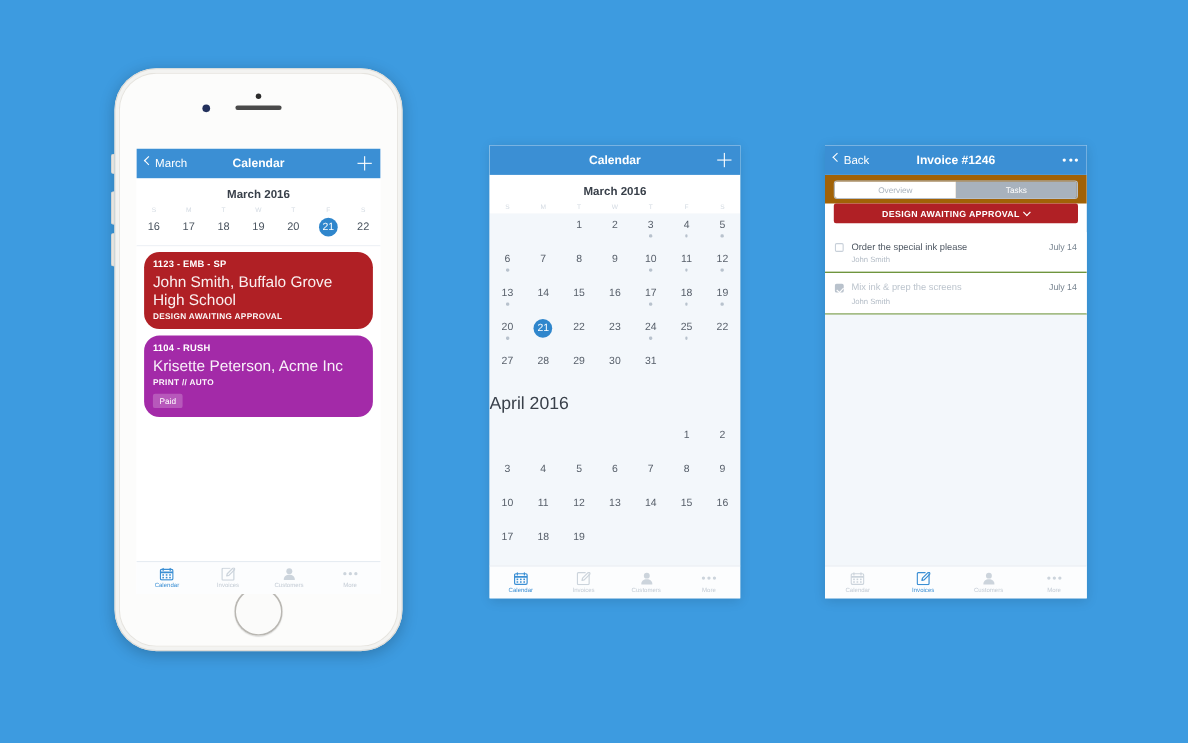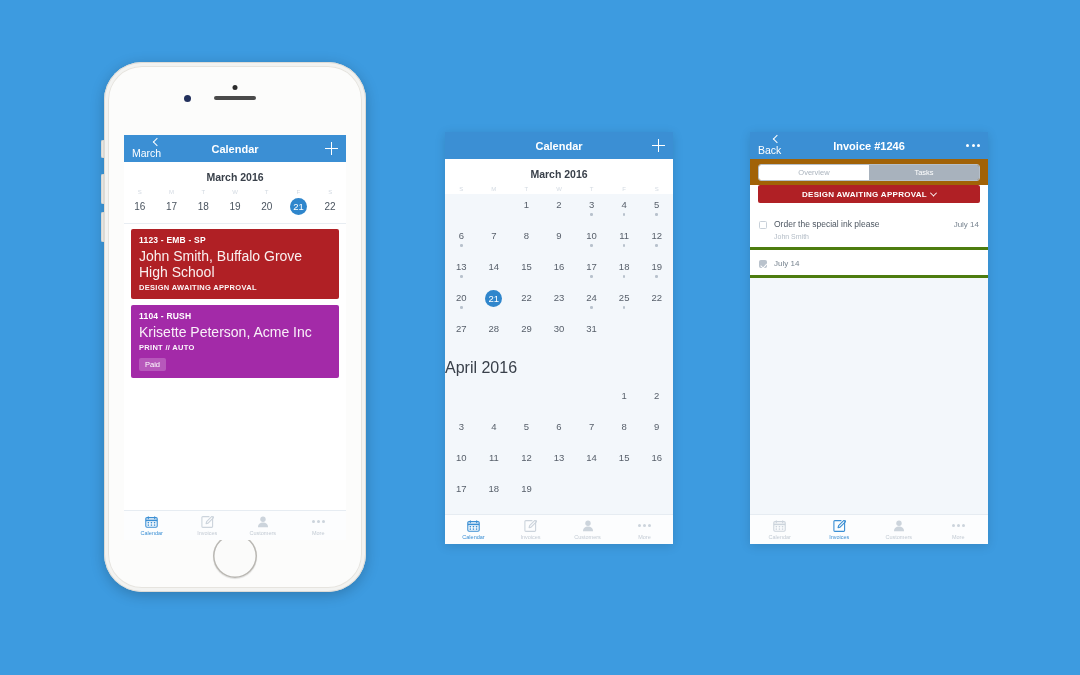--- a/index.html
+++ b/index.html
@@ -81,22 +81,22 @@
   .navbar {
     background: #3b8fd4;
     color: #fff;
     height: 27px;
     display: flex; align-items: center;
     padding: 0 8px;
     flex: none;
     position: relative;
   }
   .nav-back {
-    display: flex; align-items: flex-end; gap: 2px;
-    font-size: 10.5px; color: #fff; white-space: nowrap; flex-direction: column;
+    display: flex; align-items: flex-start; gap: 2px;
+    font-size: 10.5px; color: #fff; white-space: nowrap;
   }
   .chev-left {
     width: 6px; height: 6px;
     border-left: 1.6px solid #fff;
     border-bottom: 1.6px solid #fff;
     transform: rotate(45deg);
     display: inline-block;
     margin-right: 1px;
   }
   .nav-title {
@@ -154,21 +154,21 @@
   .sel-pill {
     width: 17px; height: 17px; border-radius: 50%;
     background: #2f86cc; color: #fff;
     display: flex; align-items: center; justify-content: center;
     font-size: 9.5px;
   }
 
   
   .events { background: #fff; padding: 5px 7px 0; flex: 1 1 auto; }
   .event-card {
-    border-radius: 2px;
+    border-radius: 14px;
     padding: 6px 8px 7px;
     margin-bottom: 6px;
     color: #fff;
   }
   .ev-title { font-size: 8.5px; font-weight: bold; letter-spacing: .2px; margin-bottom: 3px; }
   .ev-sub   { font-size: 14px; color: rgba(255,255,255,.93); margin-bottom: 3px; }
   .ev-meta  { font-size: 7.5px; font-weight: bold; letter-spacing: .3px; color: rgba(255,255,255,.96); }
   .ev-badge {
     display: inline-block; margin-top: 6px;
     background: rgba(255,255,255,.22);
@@ -227,21 +227,21 @@
   }
   .chev-dn {
     width: 5px; height: 5px;
     border-right: 1.3px solid #fff; border-bottom: 1.3px solid #fff;
     transform: rotate(45deg) translate(-1px,-1px);
   }
   .task-list { background: #fff; flex: none; }
   .task {
     display: flex; align-items: flex-start; gap: 7px;
     padding: 8px 9px 7px;
-    border-bottom: 3px solid #4d7c0f;
+    border-bottom: 1px solid #4d7c0f;
   }
   .cbox {
     width: 8px; height: 8px; border-radius: 1.5px;
     border: 1px solid #c8d0d9; background: #fff;
     flex: none; margin-top: 2px;
     position: relative;
   }
   .cbox.checked { background: #b9c2cc; border-color: #b9c2cc; }
   .cbox.checked::after {
     content: ""; position: absolute;
@@ -636,20 +636,24 @@
         <div class="task">
           <span class="cbox"></span>
           <div class="task-body">
             <div class="task-text">Order the special ink please</div>
             <div class="task-who">John Smith</div>
           </div>
           <div class="task-date">July 14</div>
         </div>
         <div class="task done">
           <span class="cbox checked"></span>
+          <div class="task-body">
+            <div class="task-text">Mix ink &amp; prep the screens</div>
+            <div class="task-who">John Smith</div>
+          </div>
           <div class="task-date">July 14</div>
         </div>
       </div>
     <div class="task-filler"></div>
     <div class="tabbar" id="p3-tabs">
         <div class="tab">
           <svg class="ic" width="13" height="12" viewBox="0 0 13 12" fill="none" stroke="currentColor" stroke-width="1.1">
             <rect x="0.8" y="1.6" width="11.4" height="9.6" rx="1.2"></rect>
             <path d="M0.8 4.4h11.4" stroke-width="1.6"></path>
             <path d="M3.3 0.7v2M9.7 0.7v2" stroke-linecap="round"></path>

